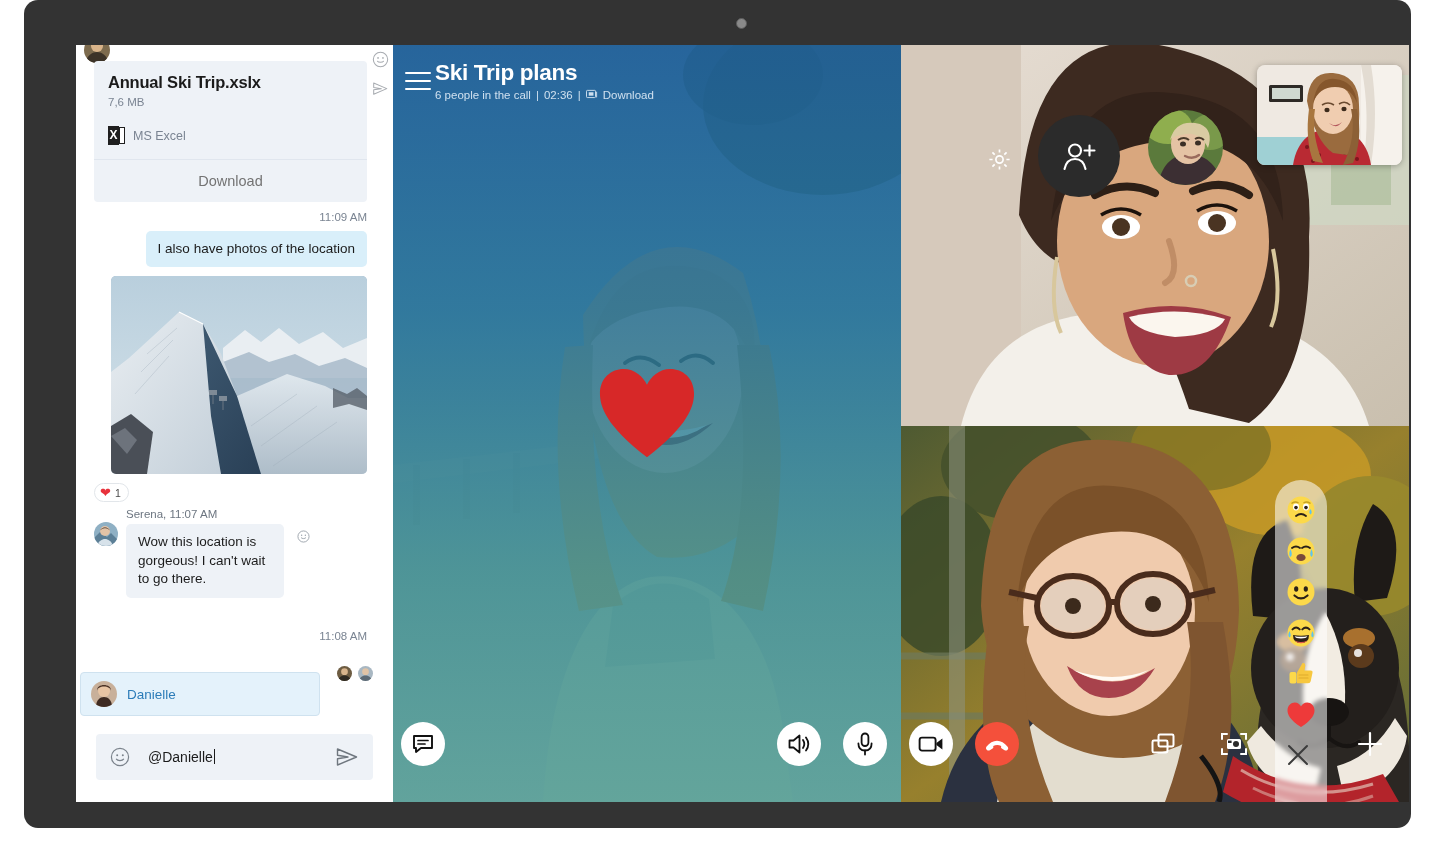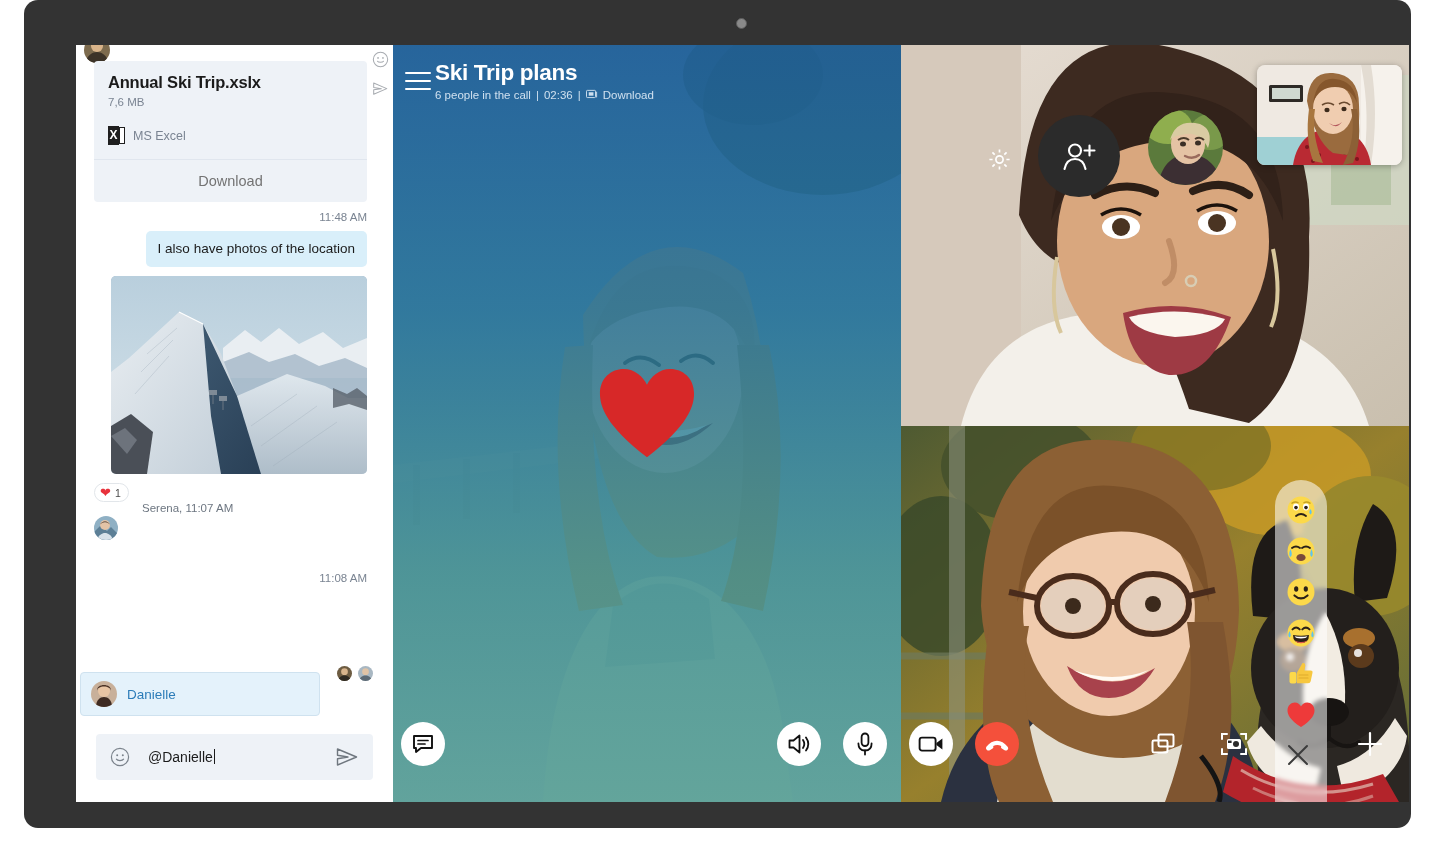--- a/index.html
+++ b/index.html
@@ -116,21 +116,21 @@
   .reaction-pill {
     display: inline-flex; align-items: center; gap: 4px;
     border: 1px solid #e2e6ea; background: #fff;
     border-radius: 11px; padding: 2px 7px 2px 5px;
     margin-top: 9px;
   }
   .reaction-pill .rheart { font-size: 13px; line-height: 1; color: #e8323c; }
   .reaction-pill .rcount { font-size: 10.5px; color: #4a4a4a; }
 
   
-  .incoming-wrap { display: flex; gap: 24px; }
+  .incoming-wrap { display: flex; gap: 8px; margin-top: 6px; }
   .avatar-sm {
     width: 24px; height: 24px; border-radius: 50%;
     flex: 0 0 24px; overflow: hidden; margin-top: 14px;
   }
   .avatar-sm svg { width: 100%; height: 100%; display: block; }
   .incoming-col { flex: 1; min-width: 0; }
   .sender-line { font-size: 11.5px; color: #6d7681; margin-bottom: 4px; }
   .bubble-in {
     background: #eef2f7; border-radius: 5px;
     padding: 9px 12px; font-size: 13.5px; color: #1b1b1b;
@@ -367,21 +367,21 @@
               <span class="excel-icon">
                 <span class="x-block">X</span>
                   <span class="sheet"></span>
               </span>
               <span class="file-type-label">MS Excel</span>
             </div>
           </div>
           <div class="download-btn">Download</div>
         </div>
 
-        <div class="timestamp">11:48 AM</div>
+        <div class="timestamp">11:09 AM</div>
 
         <div class="row-right">
           <div class="bubble-out">I also have photos of the location</div>
         </div>
 
         <div class="photo-msg">
           <svg viewBox="0 0 256 198" preserveAspectRatio="xMidYMid slice">
             <defs>
               <linearGradient id="sky" x1="0" y1="0" x2="0" y2="1">
                 <stop offset="0" stop-color="#b9cfdd"></stop>
@@ -447,20 +447,31 @@
             <svg viewBox="0 0 24 24" preserveAspectRatio="xMidYMid slice">
               <rect width="24" height="24" fill="#8fb0c4"></rect>
               <path d="M0 16 l7-7 6 6 4-4 7 7v6H0Z" fill="#5c7f96"></path>
               <circle cx="11" cy="9" r="5" fill="#e3c3a6"></circle>
               <path d="M6 10c0-5 10-5 10 0 0-6-10-6-10 0Z" fill="#3a2e26"></path>
               <path d="M3 24c1.5-5 5-7 8-7s6.5 2 8 7z" fill="#d7e2ea"></path>
             </svg>
           </span>
           <div class="incoming-col">
             <div class="sender-line">Serena, 11:07 AM</div>
+            <div class="bubble-in">
+              <span>Wow this location is gorgeous! I can't wait to go there.</span>
+              <span class="bubble-smiley">
+                <svg viewBox="0 0 14 14">
+                    <circle cx="7" cy="7" r="6" fill="none" stroke="#9aa2ab" stroke-width="1"></circle>
+                    <circle cx="5" cy="5.7" r="0.75" fill="#9aa2ab"></circle>
+                    <circle cx="9" cy="5.7" r="0.75" fill="#9aa2ab"></circle>
+                    <path d="M4.6 8.5c.8 1.1 4 1.1 4.8 0" fill="none" stroke="#9aa2ab" stroke-width="1" stroke-linecap="round"></path>
+                  </svg>
+              </span>
+            </div>
           </div>
         </div>
 
         <div class="timestamp" style="margin-top:32px">11:08 AM</div>
 
       </div>
 
       <div id="read-receipts">
         <span class="rr">
           <svg viewBox="0 0 16 16" preserveAspectRatio="xMidYMid slice">

